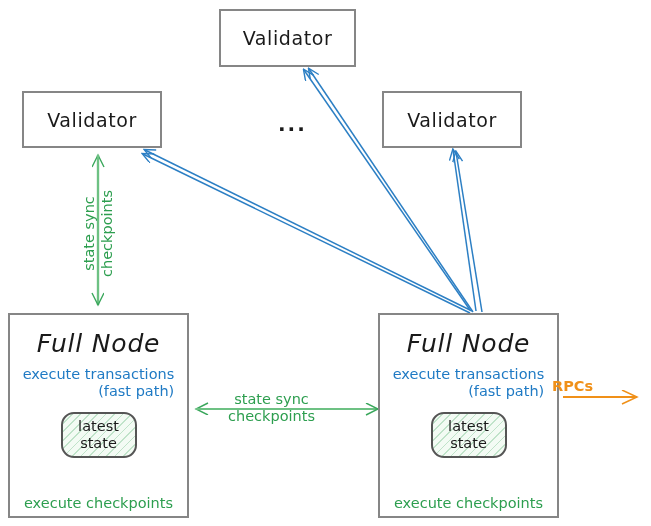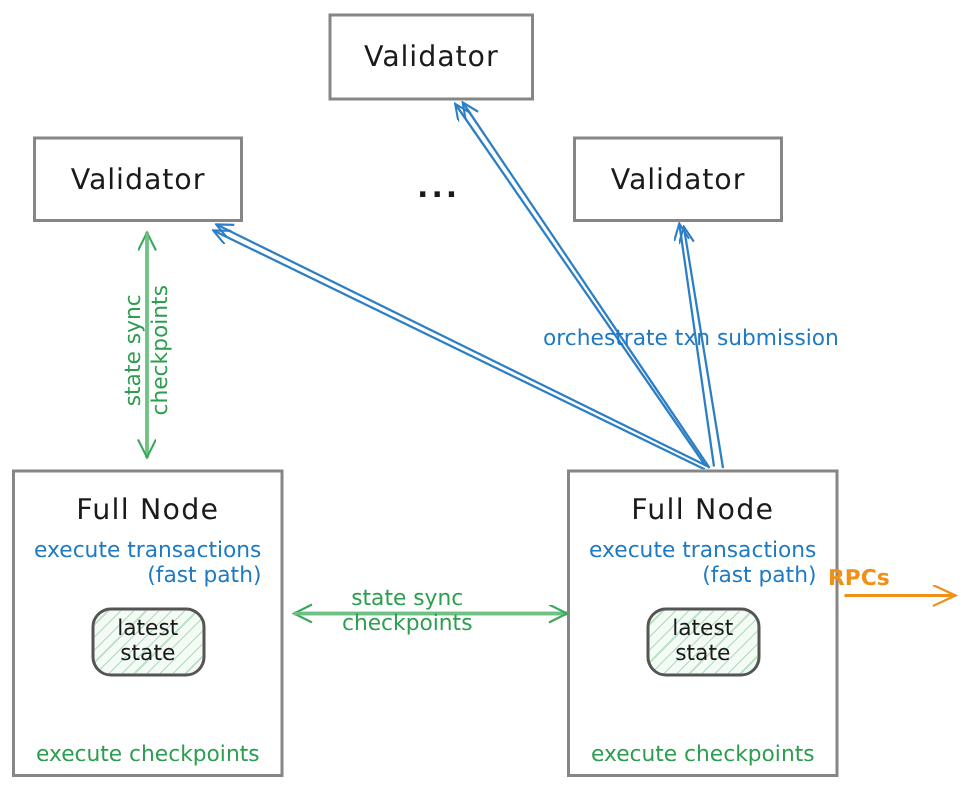--- a/index.html
+++ b/index.html
@@ -40,22 +40,23 @@
   }
   .node-title {
     font-family: "DejaVu Sans", sans-serif;
     color: #1a1a1a;
     font-size: 19px;
     letter-spacing: 0.6px;
     white-space: nowrap;
     text-align: center;
   }
   .fullnode-title {
-    font-size: 19px;
+    font-size: 25px;
     margin-top: 14px;
+    font-style: italic;
     letter-spacing: 0.8px;
   }
   .blue-text {
     color: #1f7ac4;
     font-size: 14.5px;
     line-height: 17px;
     text-align: right;
     margin-top: 8px;
     white-space: nowrap;
   }
@@ -217,21 +218,20 @@
       <div>execute transactions</div>
       <div>(fast path)</div>
     </div>
     <div class="latest-state">
       <span>latest</span>
       <span>state</span>
     </div>
     <div class="green-text exec-cp">execute checkpoints</div>
   </div>
 
-  <div class="label-free label-orchestrate" style="left:362px; top:218px;">orchestrate txn submission</div>
 
   <div class="label-free label-rpcs" style="left:552px; top:378px;">RPCs</div>
 
   <div class="label-free label-statesync-mid" style="left:228px; top:391px;">
     <div>state sync</div>
     <div>checkpoints</div>
   </div>
 
   <div class="label-free label-statesync-vert" style="left:80px; top:277px;">
     <div>state sync</div>

